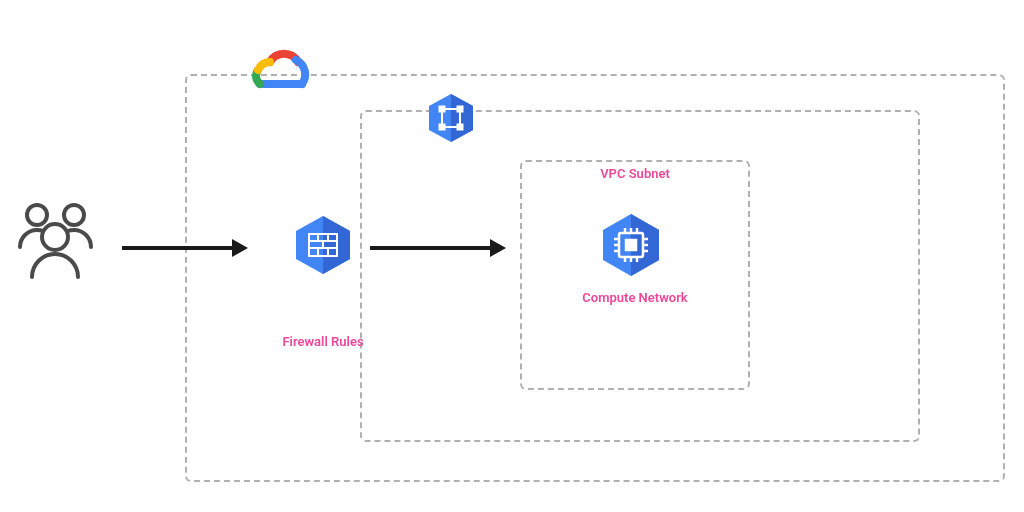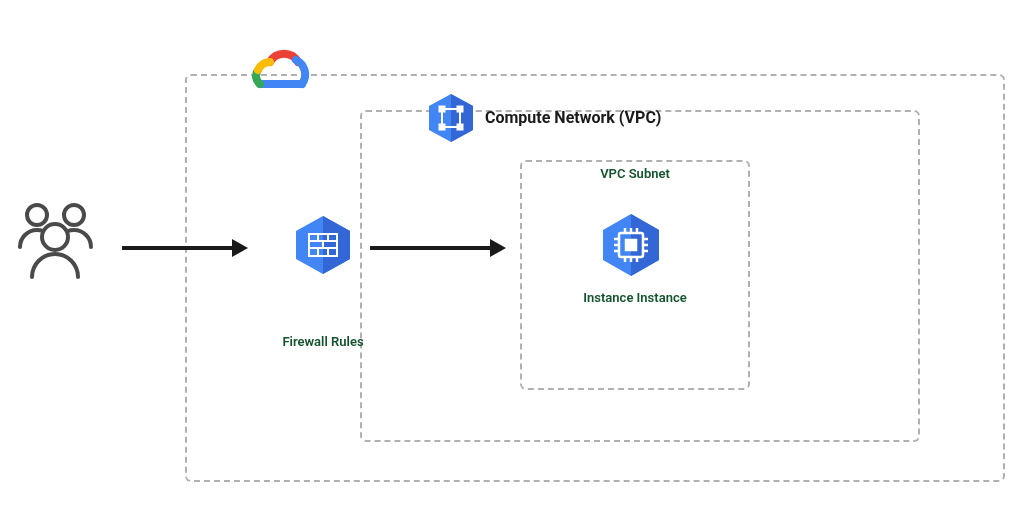--- a/index.html
+++ b/index.html
@@ -1,20 +1,20 @@
 <!DOCTYPE html>
 <html><head>
   <meta charset="utf-8">
   <style>
     * { box-sizing: border-box; margin: 0; padding: 0; }
     html, body { width: 1024px; height: 512px; font-family: -apple-system, BlinkMacSystemFont, "Segoe UI", Roboto, Arial, sans-serif; background: #fff; }
     .canvas { position: relative; width: 1024px; height: 512px; }
     .dashed-box { position: absolute; border: 2px dashed #b0b0b0; border-radius: 6px; }
     .label { font-size: 14px; font-weight: 700; color: #1a1a1a; text-align: center; }
-    .label-sm { font-size: 13px; font-weight: 600; color: #14532d; text-align: center; }
+    .label-sm { font-size: 13px; font-weight: 600; color: #ec4899; text-align: center; }
     .hex { position: absolute; }
     .arrow { position: absolute; }
     .gcp-logo { position: absolute; }
   </style>
 </head>
 <body>
 
 <div class="canvas">
 
   <div class="dashed-box" style="left:185px; top:74px; width:820px; height:408px;"></div>
@@ -95,21 +95,20 @@
         <rect x="32" y="32" width="6" height="6"></rect>
       </g>
       <g stroke="#fff" stroke-width="2" fill="none">
         <line x1="20" y1="17" x2="32" y2="17"></line>
         <line x1="20" y1="35" x2="32" y2="35"></line>
         <line x1="17" y1="20" x2="17" y2="32"></line>
         <line x1="35" y1="20" x2="35" y2="32"></line>
       </g>
     </svg>
   </div>
-  <div class="label" style="position:absolute; left:485px; top:108px; width:220px; text-align:left; font-size:16px;">Compute Network (VPC)</div>
 
   <div class="label-sm" style="position:absolute; left:520px; top:166px; width:230px;">VPC Subnet</div>
 
   <div class="hex" style="left:598px; top:212px; width:66px; height:66px;">
     <svg viewBox="0 0 66 66" width="66" height="66">
       <polygon points="33,2 61,18 61,48 33,64 5,48 5,18" fill="#4285F4"></polygon>
       <polygon points="33,2 61,18 61,48 33,64" fill="#3367D6"></polygon>
 
       <g fill="none" stroke="#fff" stroke-width="2.5">
         <rect x="21" y="21" width="24" height="24" rx="2"></rect>
@@ -123,15 +122,15 @@
         <line x1="39" y1="45" x2="39" y2="50"></line>
         <line x1="16" y1="27" x2="21" y2="27"></line>
         <line x1="16" y1="33" x2="21" y2="33"></line>
         <line x1="16" y1="39" x2="21" y2="39"></line>
         <line x1="45" y1="27" x2="50" y2="27"></line>
         <line x1="45" y1="33" x2="50" y2="33"></line>
         <line x1="45" y1="39" x2="50" y2="39"></line>
       </g>
     </svg>
   </div>
-  <div class="label-sm" style="position:absolute; left:555px; top:290px; width:160px;">Instance Instance</div>
+  <div class="label-sm" style="position:absolute; left:555px; top:290px; width:160px;">Compute Network</div>
 
 </div>
 
 </body></html>

